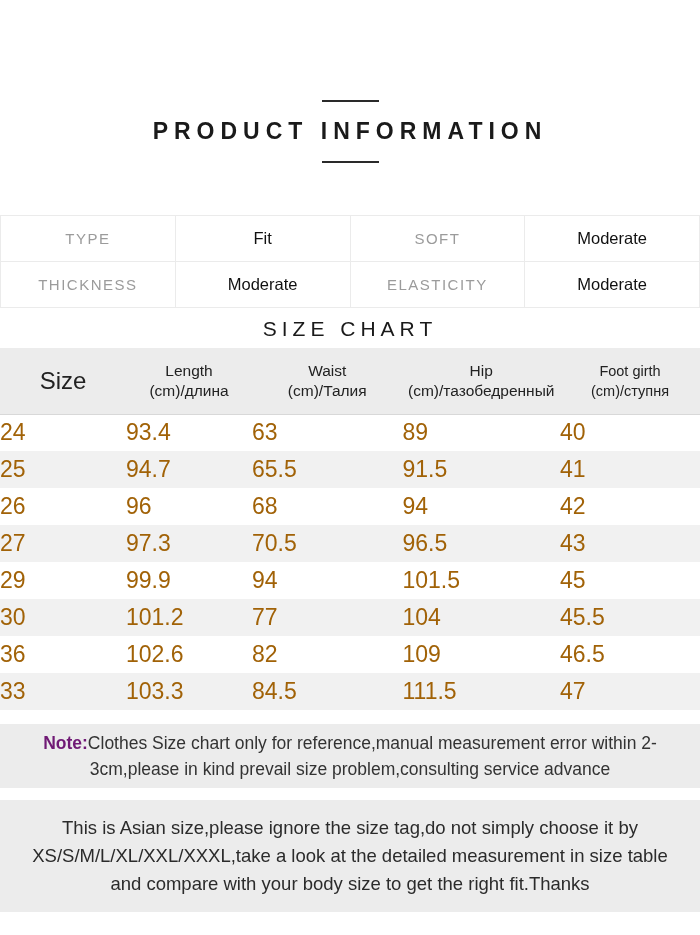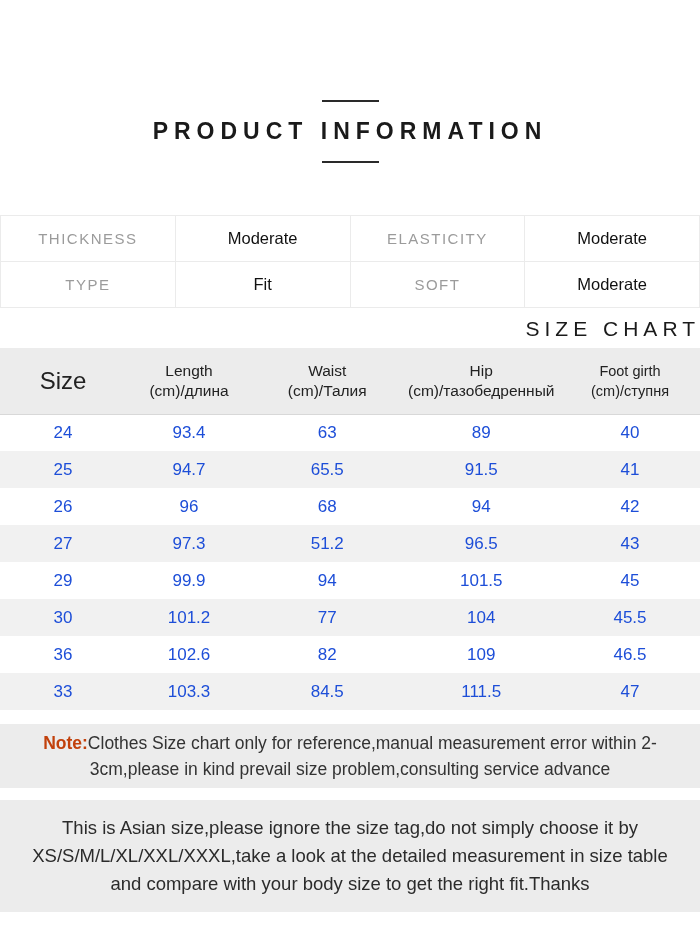--- a/index.html
+++ b/index.html
@@ -29,74 +29,74 @@
   .info-table td {
     width:25%; height:46px; text-align:center; vertical-align:middle;
     border:1px solid #ebebeb; font-size:16.5px; color:#111;
   }
   .info-table td.lbl {
     color:#9b9b9b; font-size:15px; letter-spacing:1.5px;
   }
 
   
   .size-chart-title {
-    margin-top:9px; text-align:right;
+    margin-top:9px; text-align:center;
     font-size:21px; letter-spacing:5px; color:#1a1a1a; font-weight:500;
   }
   .size-table {
     width:700px; margin-top:7px;
     border-collapse:collapse; table-layout:fixed;
   }
   .size-table thead th {
     background:#ececec; height:66px; vertical-align:middle;
     font-weight:normal; font-size:15.5px; color:#222; line-height:20px;
     border-bottom:1px solid #d8d8d8;
   }
   .size-table thead th.size-col { font-size:24px; }
   .size-table thead th.foot-col { font-size:14.5px; font-weight:normal; }
   .size-table tbody td {
-    height:37px; text-align:center; vertical-align:middle;
-    font-size:17px; color:#1d4ed8;
+    height:37px; text-align:left; vertical-align:middle;
+    font-size:23px; color:#a16207;
   }
   .size-table tbody tr:nth-child(even) { background:#f1f1f1; }
 
   
   .note-box {
     margin-top:14px; background:#ececec;
     padding:6px 10px; text-align:center;
     font-size:17.5px; line-height:26px; color:#333;
   }
-  .note-box b { color:#c2410c; }
+  .note-box b { color:#701a75; }
   .asian-box {
     margin-top:12px; background:#ececec;
     padding:14px 16px; text-align:center;
     font-size:18.5px; line-height:28px; color:#2b2b2b;
   }
 </style>
 </head>
 <body>
 
 <div class="title-row">
   <span class="title-line"></span>
   <span class="page-title">PRODUCT INFORMATION</span>
   <span class="title-line"></span>
 </div>
 
 <table class="info-table">
   <tbody>
     <tr>
+      <td class="lbl">TYPE</td>
+      <td>Fit</td>
+      <td class="lbl">SOFT</td>
+      <td>Moderate</td>
+    </tr>
+    <tr>
       <td class="lbl">THICKNESS</td>
       <td>Moderate</td>
       <td class="lbl">ELASTICITY</td>
-      <td>Moderate</td>
-    </tr>
-    <tr>
-      <td class="lbl">TYPE</td>
-      <td>Fit</td>
-      <td class="lbl">SOFT</td>
       <td>Moderate</td>
     </tr>
   </tbody>
 </table>
 
 <div class="size-chart-title">SIZE CHART</div>
 
 <table class="size-table">
   <colgroup>
     <col style="width:18%">
@@ -148,21 +148,21 @@
         <td>26</td>
         <td>96</td>
         <td>68</td>
         <td>94</td>
         <td>42</td>
       </tr>
 
       <tr>
         <td>27</td>
         <td>97.3</td>
-        <td>51.2</td>
+        <td>70.5</td>
         <td>96.5</td>
         <td>43</td>
       </tr>
 
 
       <tr>
         <td>29</td>
         <td>99.9</td>
         <td>94</td>
         <td>101.5</td>

